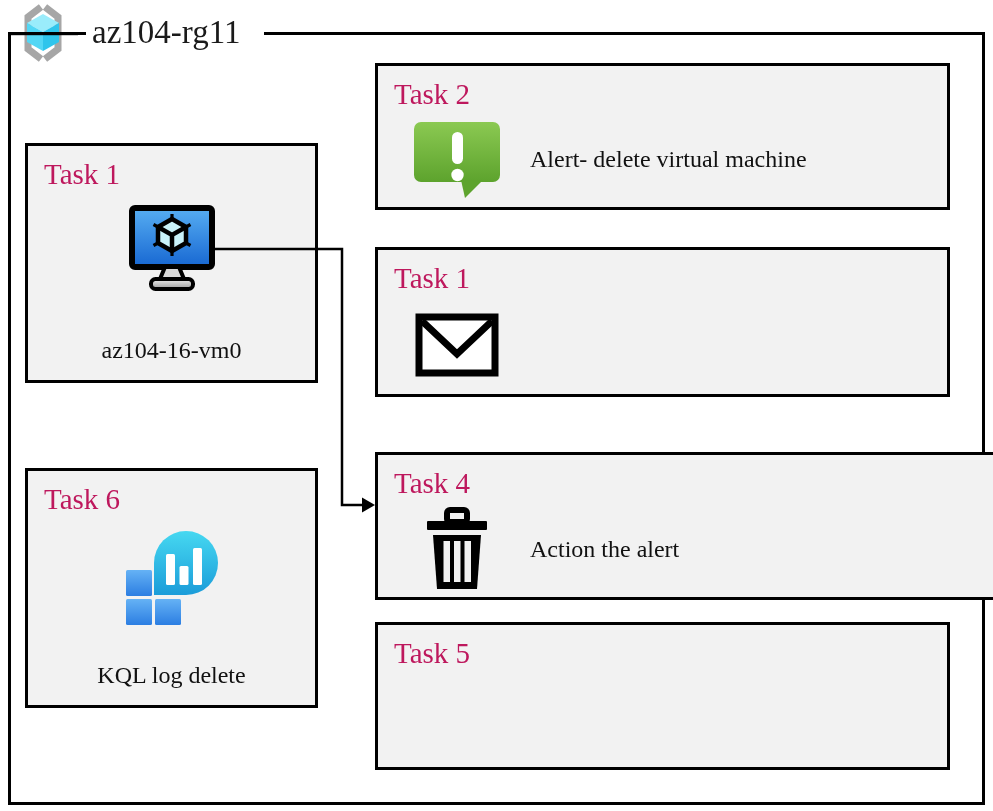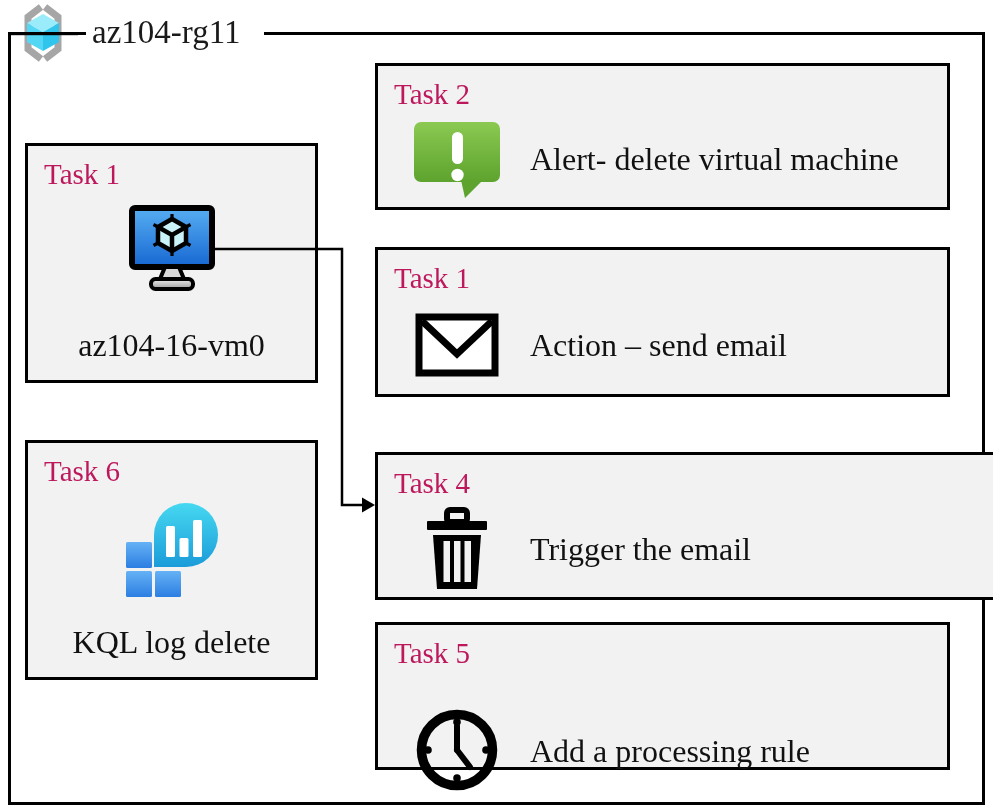--- a/index.html
+++ b/index.html
@@ -17,31 +17,31 @@
     font-size:33px; color:#1a1a1a; background:#fff; padding:0 24px 0 6px; white-space:nowrap;
   }
   .tbox {
     position:absolute; background:#f2f2f2; border:3px solid #000;
     box-sizing:border-box; display:flex; flex-direction:column;
   }
   .tbox-heading {
     color:#be185d; font-size:29px; line-height:36px; padding:10px 0 0 16px;
     white-space:nowrap;
   }
-  .tbox-label { font-size:32px; color:#111; white-space:nowrap; }
+  .tbox-label { font-size:24px; color:#111; white-space:nowrap; }
   
   .right .tbox-row {
     flex:1; display:flex; align-items:center; padding-left:32px; gap:26px;
   }
   .right .icon-wrap { width:94px; display:flex; justify-content:center; align-items:center; flex:0 0 auto; }
   
   .left .icon-wrap { margin:12px auto 0; display:block; }
   .left .tbox-label { margin:auto auto 16px; text-align:center; }
   #task1 { left:25px; top:143px; width:293px; height:240px; }
-  #task6 { left:25px; top:440px; width:293px; height:240px; }
+  #task6 { left:25px; top:468px; width:293px; height:240px; }
   #task2 { left:375px; top:63px;  width:575px; height:147px; }
   #task3 { left:375px; top:247px; width:575px; height:150px; }
   #task4 { left:375px; top:452px; width:679px; height:148px; }
   #task5 { left:375px; top:622px; width:575px; height:148px;gap:36px; }
   .connector-layer {
     position:absolute; left:0; top:0; width:993px; height:811px; pointer-events:none;
   }
 </style>
 </head>
 <body>
@@ -134,57 +134,42 @@
 
   <div class="tbox right" id="task3">
     <div class="tbox-heading">Task 1</div>
     <div class="tbox-row">
       <span class="icon-wrap">
         <svg width="84" height="64" viewBox="0 0 84 64">
           <rect x="4" y="4" width="76" height="56" fill="#fff" stroke="#000" stroke-width="7"></rect>
           <path d="M7,8 L42,41 L77,8" fill="none" stroke="#000" stroke-width="7"></path>
         </svg>
       </span>
-      <span class="tbox-label">Action – send email</span>
     </div>
   </div>
 
   <div class="tbox right" id="task4">
     <div class="tbox-heading">Task 4</div>
     <div class="tbox-row">
       <span class="icon-wrap">
         <svg width="66" height="84" viewBox="0 0 66 84">
           <rect x="23" y="3" width="20" height="12" rx="3" fill="none" stroke="#000" stroke-width="6"></rect>
           <rect x="3" y="14" width="60" height="9" rx="1" fill="#000"></rect>
           <path d="M9,28 H57 L53,82 H13 Z" fill="#000"></path>
           <rect x="19.5" y="34" width="6.5" height="41" fill="#f2f2f2"></rect>
           <rect x="30" y="34" width="6.5" height="41" fill="#f2f2f2"></rect>
           <rect x="40.5" y="34" width="6.5" height="41" fill="#f2f2f2"></rect>
         </svg>
       </span>
-      <span class="tbox-label">Trigger the email</span>
+      <span class="tbox-label">Action the alert</span>
     </div>
   </div>
 
   <div class="tbox right" id="task5">
     <div class="tbox-heading">Task 5</div>
-    <div class="tbox-row">
-      <span class="icon-wrap">
-        <svg width="88" height="88" viewBox="0 0 88 88">
-          <circle cx="44" cy="43" r="35.5" fill="none" stroke="#000" stroke-width="9.5"></circle>
-          <circle cx="44" cy="15" r="3.8" fill="#000"></circle>
-          <circle cx="73" cy="43" r="3.8" fill="#000"></circle>
-          <circle cx="44" cy="71" r="3.8" fill="#000"></circle>
-          <circle cx="15" cy="43" r="3.8" fill="#000"></circle>
-          <path d="M44,43 V19" stroke="#000" stroke-width="6" stroke-linecap="round"></path>
-          <path d="M44,43 L57,60" stroke="#000" stroke-width="6" stroke-linecap="round"></path>
-        </svg>
-      </span>
-      <span class="tbox-label">Add a processing rule</span>
-    </div>
   </div>
 
   <svg class="connector-layer" viewBox="0 0 993 811">
     <path d="M213,249 H342 V505 H363" fill="none" stroke="#000" stroke-width="2.5"></path>
     <polygon points="362,497.5 362,512.5 375,505" fill="#000"></polygon>
   </svg>
 
 </div>
 
 </body></html>

